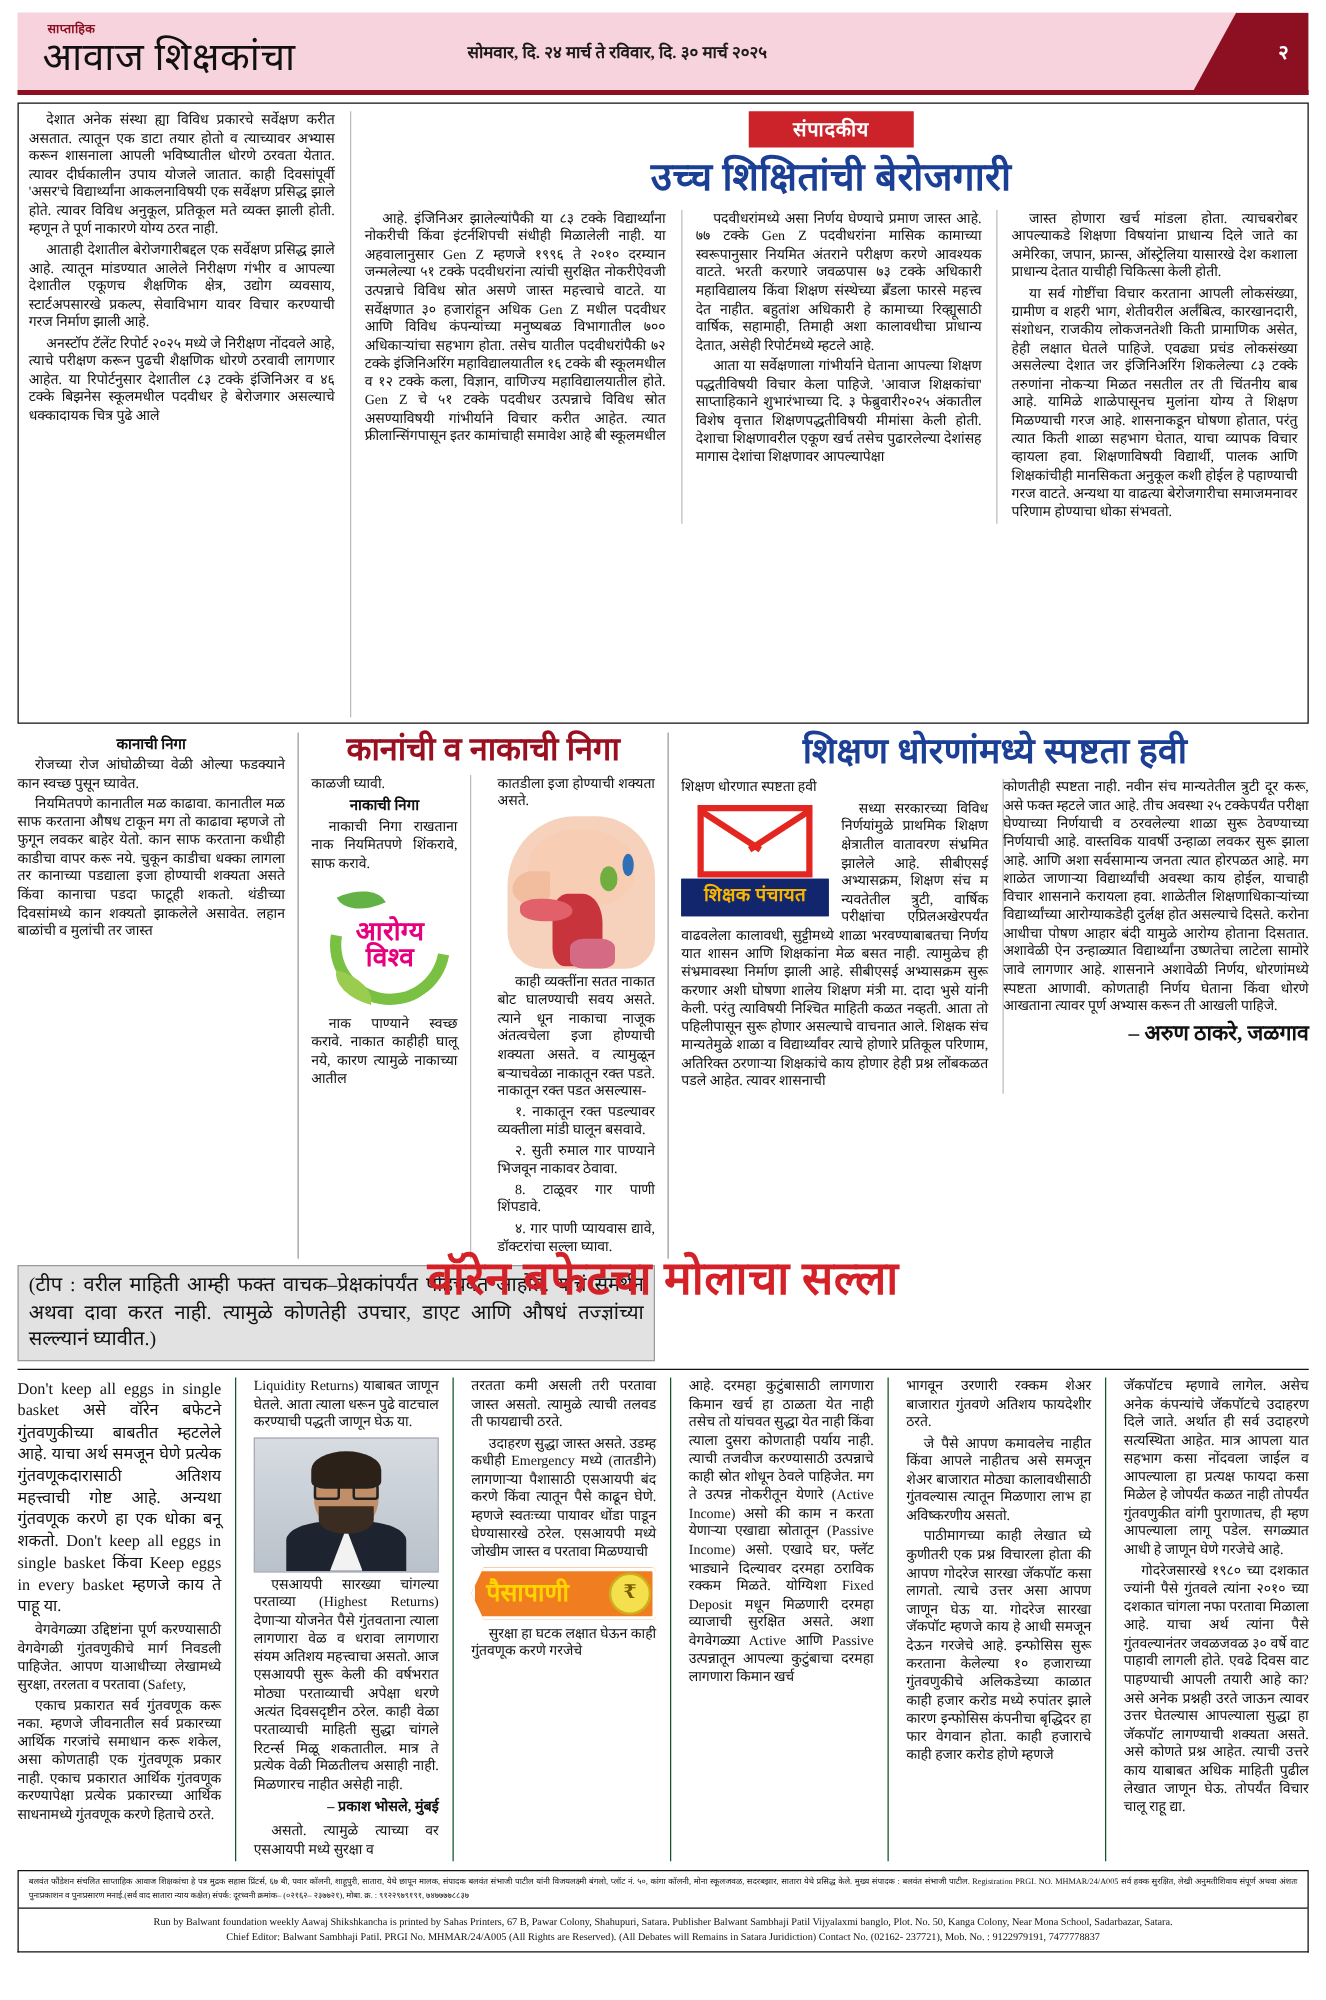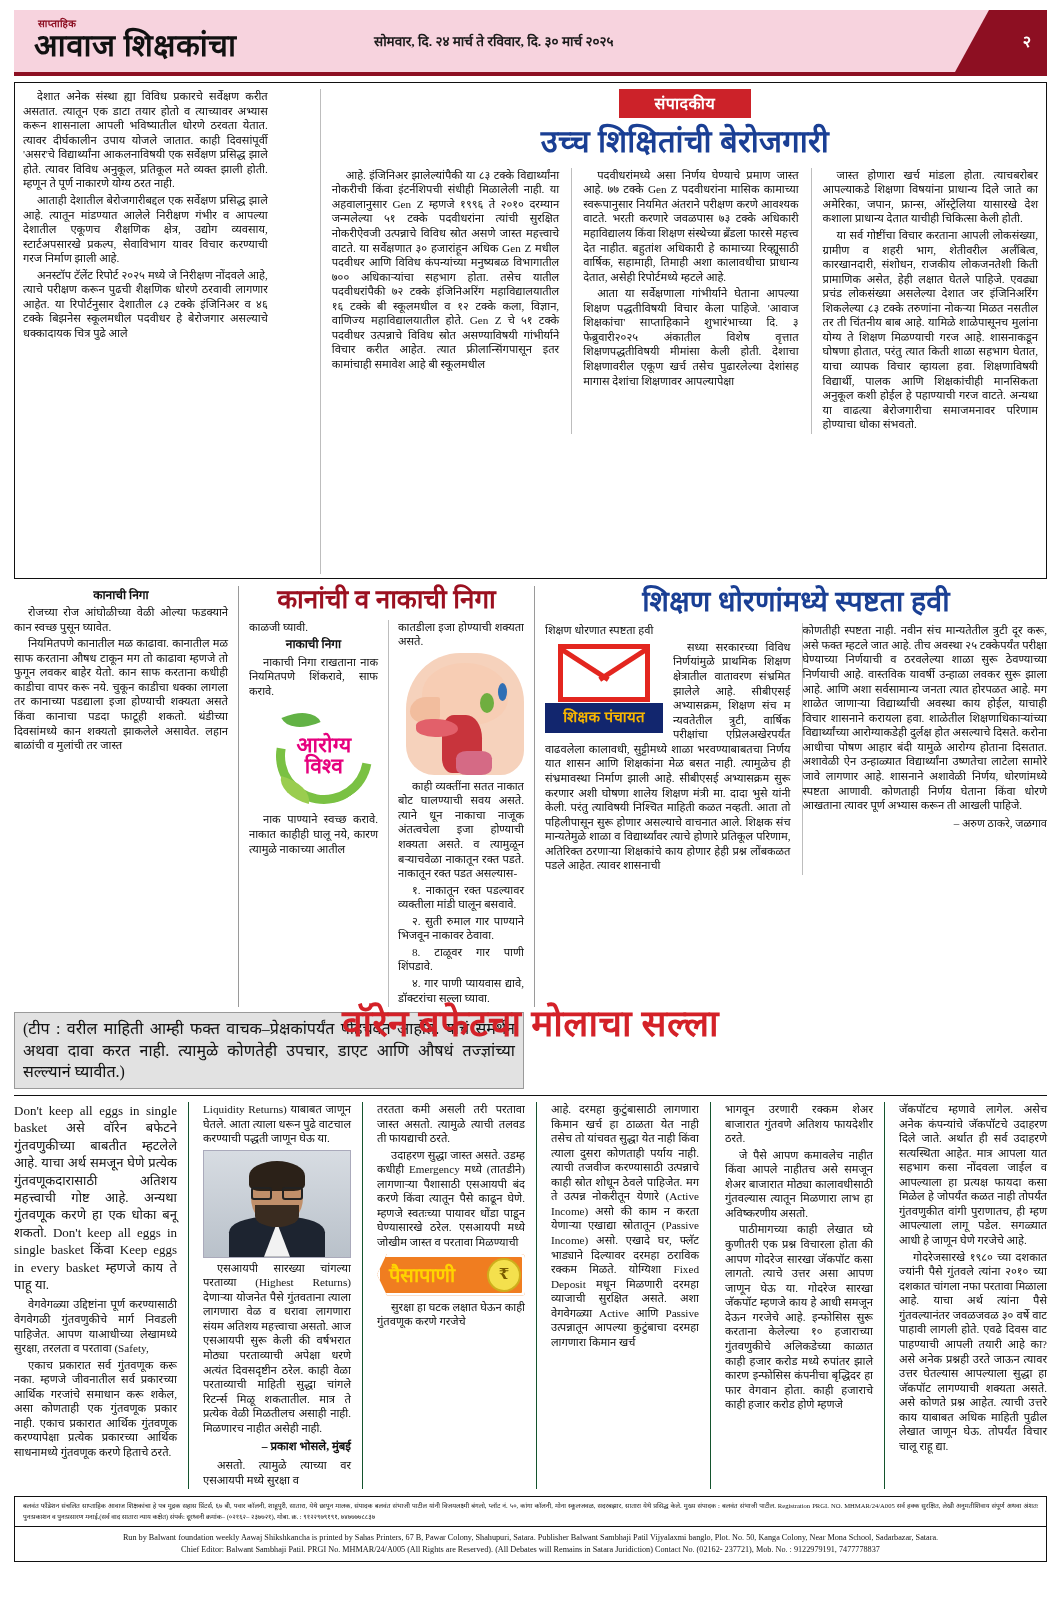--- a/index.html
+++ b/index.html
@@ -20,21 +20,21 @@
     background:#f7d3de;
     display:flex; align-items:center;
     overflow:hidden;
   }
   .mast-left { padding-left:20px; width:330px; }
   .mast-kicker {
     font-size:10px; font-weight:bold; color:#8d0f22; letter-spacing:.4px;
     margin-left:4px; line-height:1;
   }
   .mast-title {
-    font-size:31px; font-weight:bold; color:#111; line-height:1.05;
+    font-size:31px; font-weight:normal; color:#111; line-height:1.05;
     letter-spacing:.5px; margin-top:1px;
   }
   .mast-date {
     font-size:13.5px; font-weight:bold; color:#1a1a1a; flex:1; padding-left:30px;
   }
   .mast-corner {
     position:absolute; right:0; top:0; height:62px; width:92px;
     background:#8d0f22;
     clip-path: polygon(34px 0, 92px 0, 92px 62px, 0 62px);
   }
@@ -43,21 +43,21 @@
     color:#fff; font-size:16px; font-weight:bold;
   }
   .mast-rule { height:4px; background:#8d0f22; margin-bottom:6px; }
   .mcol { font-size:11.2px; line-height:1.30; text-align:justify; }
   .mcol p { margin:0 0 2px 0; text-indent:14px; }
 
   
   .editorial { border:1.5px solid #111; padding:6px 8px 4px 8px; height:497px; position:relative; }
   .edit-grid { display:grid; grid-template-columns:repeat(4,1fr); column-gap:12px; height:100%; }
   .edit-col { position:relative; }
-  .edit-col + .edit-col { border-left:1px solid #bdbdbd; padding-left:11px;margin-left:40px; }
+  .edit-col + .edit-col { border-left:1px solid #bdbdbd; padding-left:11px; }
   .edit-badge {
     display:block; margin:0 auto; width:132px; text-align:center;
     background:#cc2229; color:#fff; font-size:16px; font-weight:bold;
     padding:3px 0 4px 0; letter-spacing:.5px;
   }
   .edit-title {
     text-align:center; color:#1a3f94; font-weight:bold;
     font-size:31px; line-height:1.12; margin:7px 0 8px 0; letter-spacing:.3px;
   }
   .edit-body-grid { display:grid; grid-template-columns:repeat(3,1fr); column-gap:12px; }
@@ -121,21 +121,21 @@
   .envelope:before, .envelope:after {
     content:""; position:absolute; top:-3px; width:58px; height:5px; background:#e3261f;
   }
   .envelope:before { left:-2px; transform-origin:left top; transform:rotate(33deg); }
   .envelope:after  { right:-2px; transform-origin:right top; transform:rotate(-33deg); }
   .panchayat-bar {
     background:#12266e; color:#f7b500; font-weight:bold; font-size:15px;
     text-align:center; padding:3px 2px 4px 2px; letter-spacing:.3px;
     border:2px solid #12266e; margin-top:1px;
   }
-  .byline-right { text-align:right; font-weight:normal; font-size:11px; margin-top:3px; }
+  .byline-right { text-align:right; font-weight:bold; font-size:17px; margin-top:3px; }
 
   
   .disclaimer {
     grid-column:1 / 3;
     background:#e2e2e2; border:1px solid #9a9a9a;
     font-size:16px; font-weight:normal; line-height:1.35;
     padding:5px 8px; margin-top:5px; text-align:justify;
   }
 
   
@@ -257,21 +257,21 @@
             <div class="ring"></div>
             <div class="leaf a"></div>
             <div class="leaf b"></div>
             <div class="health-logo-text">
               <span>आरोग्य</span>
               <span>विश्व</span>
             </div>
           </div>
           <p>नाक पाण्याने स्वच्छ करावे. नाकात काहीही घालू नये, कारण त्यामुळे नाकाच्या आतील</p>
         </div>
-        <div class="mcol" style="border-left:1px solid #bdbdbd; padding-left:9px;">
+        <div class="mcol" style="border-left:1px solid #bdbdbd; padding-left:21px;">
           <p style="text-indent:0;">कातडीला इजा होण्याची शक्यता असते.</p>
           <div class="anatomy">
             <div class="an-skull"></div>
             <div class="an-nose"></div>
             <div class="an-throat"></div>
             <div class="an-tongue"></div>
             <div class="an-green"></div>
             <div class="an-blue"></div>
             <div class="an-pink"></div>
           </div>

